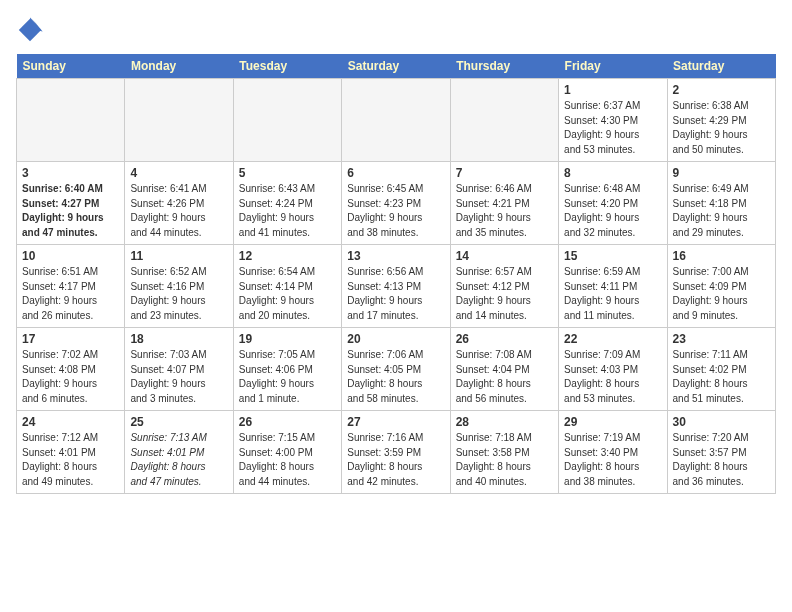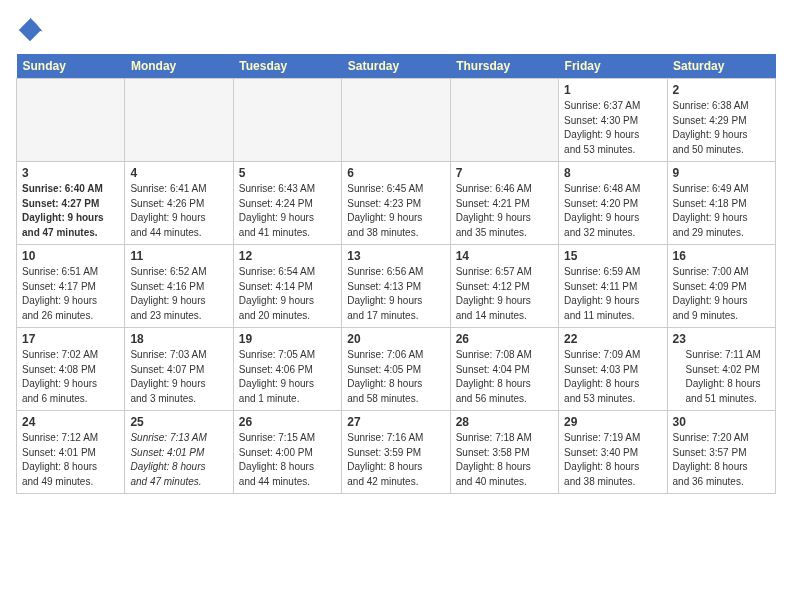--- a/index.html
+++ b/index.html
@@ -284,21 +284,21 @@
         </td>
         <td>
           <span class="day-number">22</span>
           <div class="day-info" style="white-space: pre-line;">Sunrise: 7:09 AM
 Sunset: 4:03 PM
 Daylight: 8 hours
 and 53 minutes.</div>
         </td>
         <td>
           <span class="day-number">23</span>
-          <div class="day-info" style="white-space: pre-line; margin-left: 13px;">Sunrise: 7:11 AM
+          <div class="day-info" style="white-space: pre-line;">Sunrise: 7:11 AM
 Sunset: 4:02 PM
 Daylight: 8 hours
 and 51 minutes.</div>
         </td>
       </tr>
       <tr>
         <td>
           <span class="day-number">24</span>
           <div class="day-info" style="white-space: pre-line;">Sunrise: 7:12 AM
 Sunset: 4:01 PM

